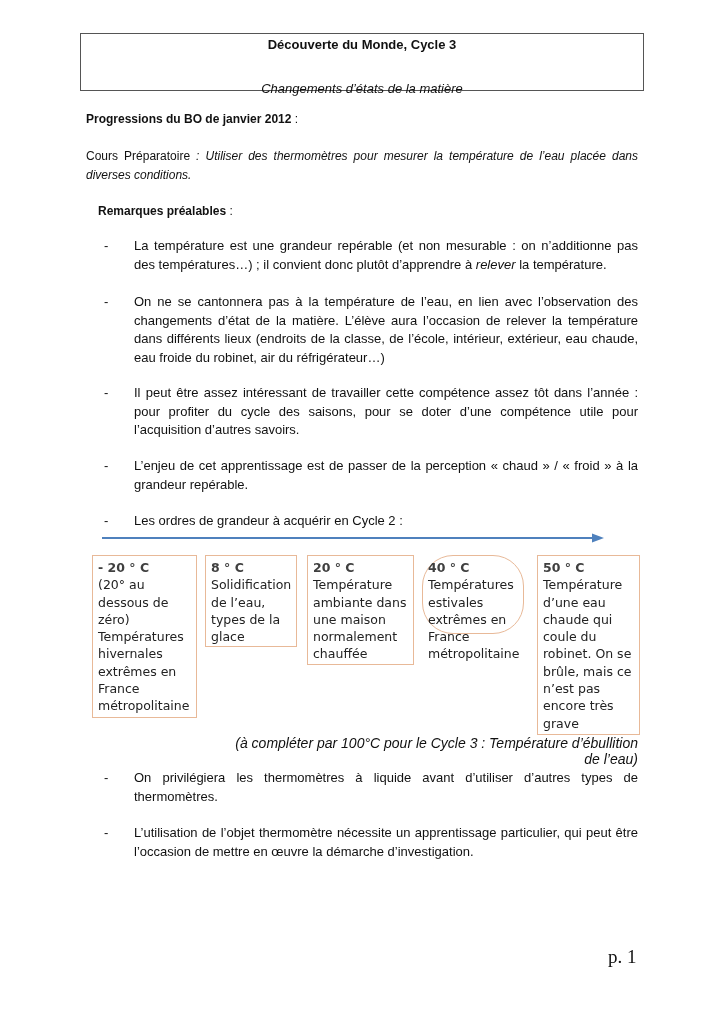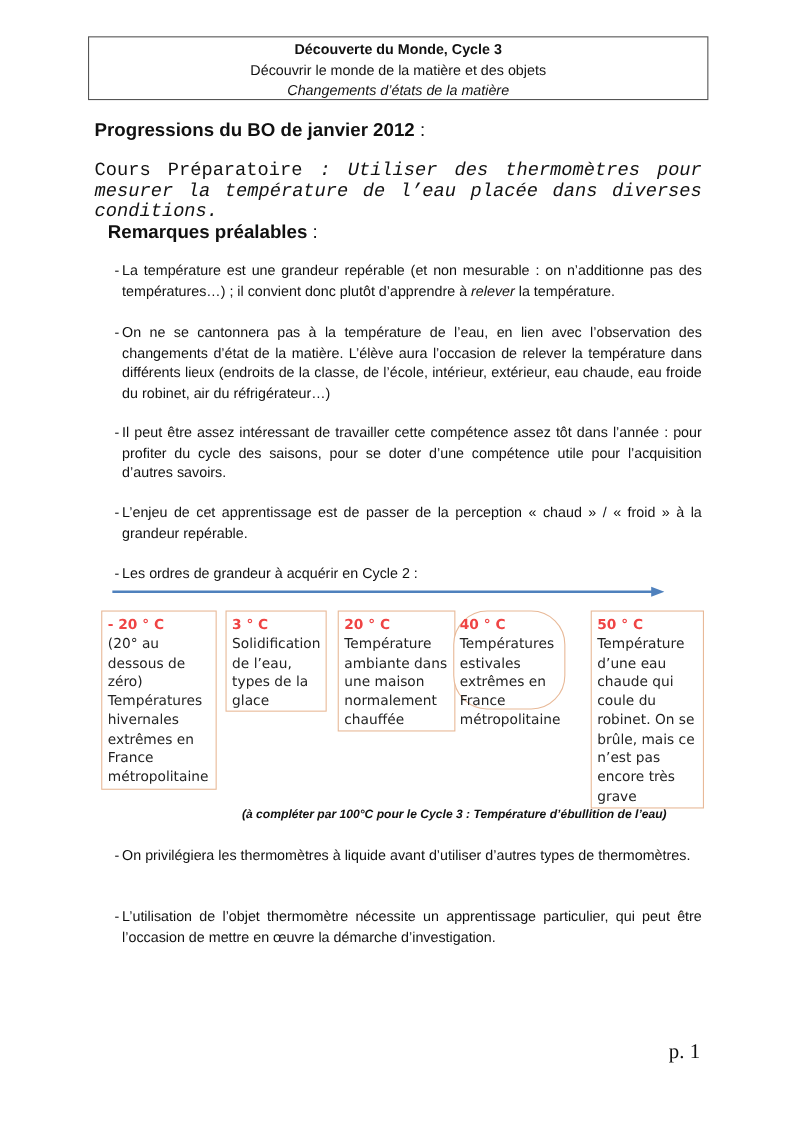--- a/index.html
+++ b/index.html
@@ -2,49 +2,48 @@
 <html><head>
 <meta charset="utf-8">
 <style>
   html, body { margin: 0; padding: 0; background: #ffffff; }
   body { width: 725px; height: 1024px; position: relative; overflow: hidden;
          font-family: "Liberation Sans", sans-serif; color: #111; }
   .abs { position: absolute; }
   .header-box { left: 80px; top: 33px; width: 564px; height: 58px; border: 1px solid #555;
                 box-sizing: border-box; text-align: center; font-size: 13px; line-height: 18.5px; padding-top: 2px; }
   .header-box .t1 { font-weight: bold; }
-  .header-box .t3 { font-style: italic; }
-  .para { left: 86px; width: 552px; font-size: 17px; line-height: 18.5px; text-align: justify; }
+  .header-box .t3 { font-style: italic; margin-top: 25px; }
+  .para { left: 86px; width: 552px; font-size: 12px; line-height: 18.5px; text-align: justify; }
   .bold { font-weight: bold; }
   .ital { font-style: italic; }
   .bullet { left: 86px; width: 552px; font-size: 13px; line-height: 18.5px; }
   .bullet .dash { position: absolute; left: 18px; top: 0; }
-  .bullet .btext { margin-left: 25px; text-align: justify; text-align-last: left; }
+  .bullet .btext { margin-left: 48px; text-align: justify; text-align-last: left; }
   .arrow { left: 102px; top: 532px; width: 502px; height: 12px; }
   .tbox { border: 1.5px solid #e8b998; box-sizing: border-box; background: #fff;
           font-family: "DejaVu Sans", sans-serif; font-size: 12.5px; line-height: 17.3px;
           padding: 3px 4px 2px 5px; color: #222; }
-  .tbox .temp { color: #ef4444; font-weight: bold; }
-  .note { left: 220px; width: 418px; top: 735px; font-size: 11px; font-style: italic; text-align: left; font-weight: bold; }
+  .tbox .temp { color: #404040; font-weight: bold; }
+  .note { left: 220px; width: 418px; top: 735px; font-size: 14px; font-style: italic; text-align: right; }
   .pagenum { left: 608px; top: 946px; font-family: "Liberation Serif", serif; font-size: 19px; }
 </style>
 </head>
 <body>
 
 <div class="abs header-box">
   <div class="t1">Découverte du Monde, Cycle 3</div>
-  <div class="t2">Découvrir le monde de la matière et des objets</div>
   <div class="t3">Changements d’états de la matière</div>
 </div>
 
 <div class="abs para" style="top:110px;">
   <span class="bold">Progressions du BO de janvier 2012</span><span> :</span>
 </div>
 
-<div class="abs para" style="top:147px;font-family:Liberation Mono, monospace;">
+<div class="abs para" style="top:147px;">
   <span>Cours Préparatoire</span><span class="ital"> : Utiliser des thermomètres pour mesurer la température de l’eau placée dans diverses conditions.</span>
 </div>
 
 <div class="abs para" style="top:202px;margin-left:12px;">
   <span class="bold">Remarques préalables</span><span> :</span>
 </div>
 
 <div class="abs bullet" style="top:237px;">
   <span class="dash">-</span>
   <div class="btext"><span>La température est une grandeur repérable (et non mesurable : on n’additionne pas des températures…) ; il convient donc plutôt d’apprendre à </span><span class="ital">relever</span><span> la température.</span></div>
@@ -74,30 +73,30 @@
   <line x1="0" y1="6" x2="492" y2="6" stroke="#4f81bd" stroke-width="2.2"></line>
   <polygon points="490,1.5 502,6 490,10.5" fill="#4f81bd"></polygon>
 </svg>
 
 <div class="abs tbox" style="left:92px; top:555px; width:105px; height:163px;">
   <div class="temp">- 20 ° C</div>
   <div>(20° au dessous de zéro) Températures hivernales extrêmes en France métropolitaine</div>
 </div>
 
 <div class="abs tbox" style="left:205px; top:555px; width:92px; height:92px;">
-  <div class="temp">3 ° C</div>
+  <div class="temp">8 ° C</div>
   <div>Solidification de l’eau, types de la glace</div>
 </div>
 
 <div class="abs tbox" style="left:307px; top:555px; width:107px; height:110px;">
   <div class="temp">20 ° C</div>
   <div>Température ambiante dans une maison normalement chauffée</div>
 </div>
 
-<div class="abs tbox" style="left:412px; top:555px; width:102px; height:90px;border-radius:31px;">
+<div class="abs tbox" style="left:422px; top:555px; width:102px; height:79px;border-radius:31px;">
   <div class="temp">40 ° C</div>
   <div>Températures estivales extrêmes en France métropolitaine</div>
 </div>
 
 <div class="abs tbox" style="left:537px; top:555px; width:103px; height:180px;">
   <div class="temp">50 ° C</div>
   <div>Température d’une eau chaude qui coule du robinet. On se brûle, mais ce n’est pas encore très grave</div>
 </div>
 
 <div class="abs note">(à compléter par 100°C pour le Cycle 3 : Température d’ébullition de l’eau)</div>

